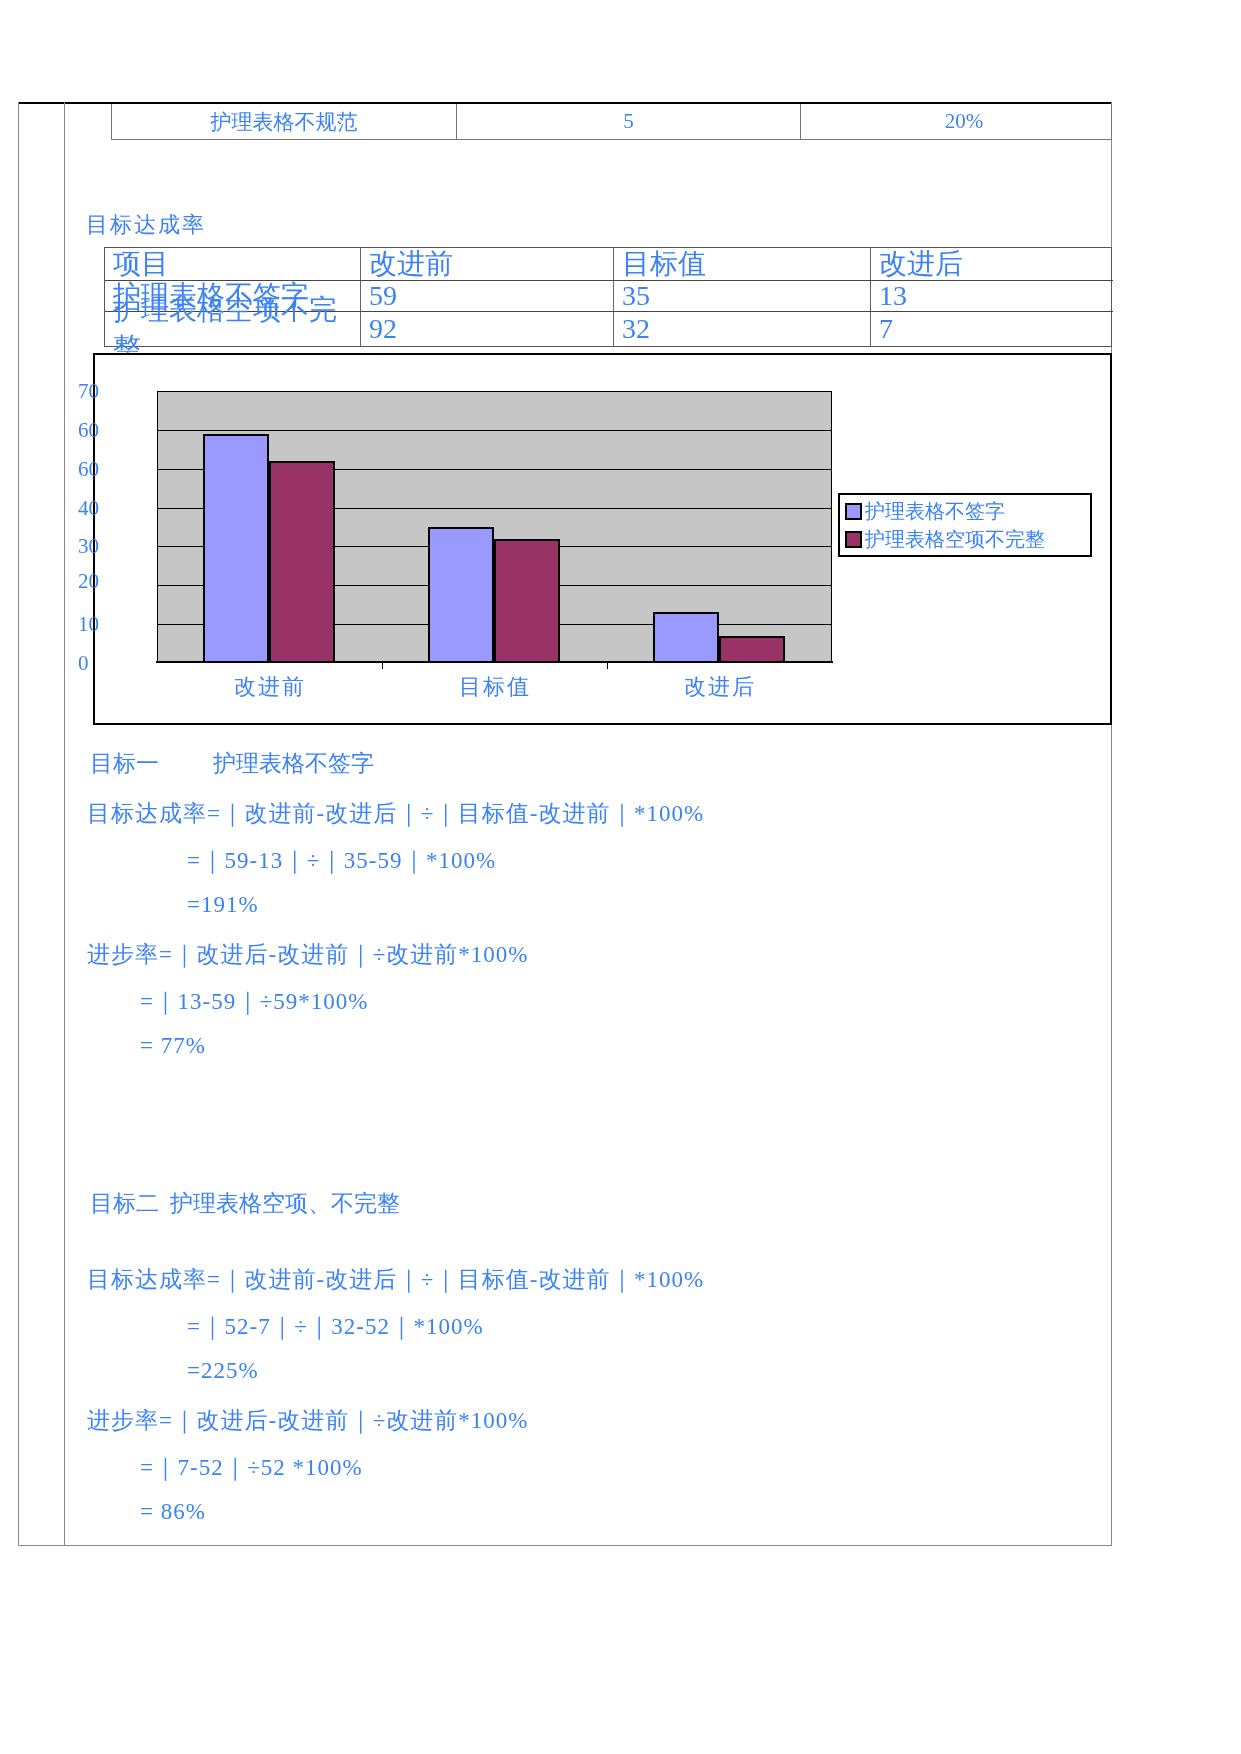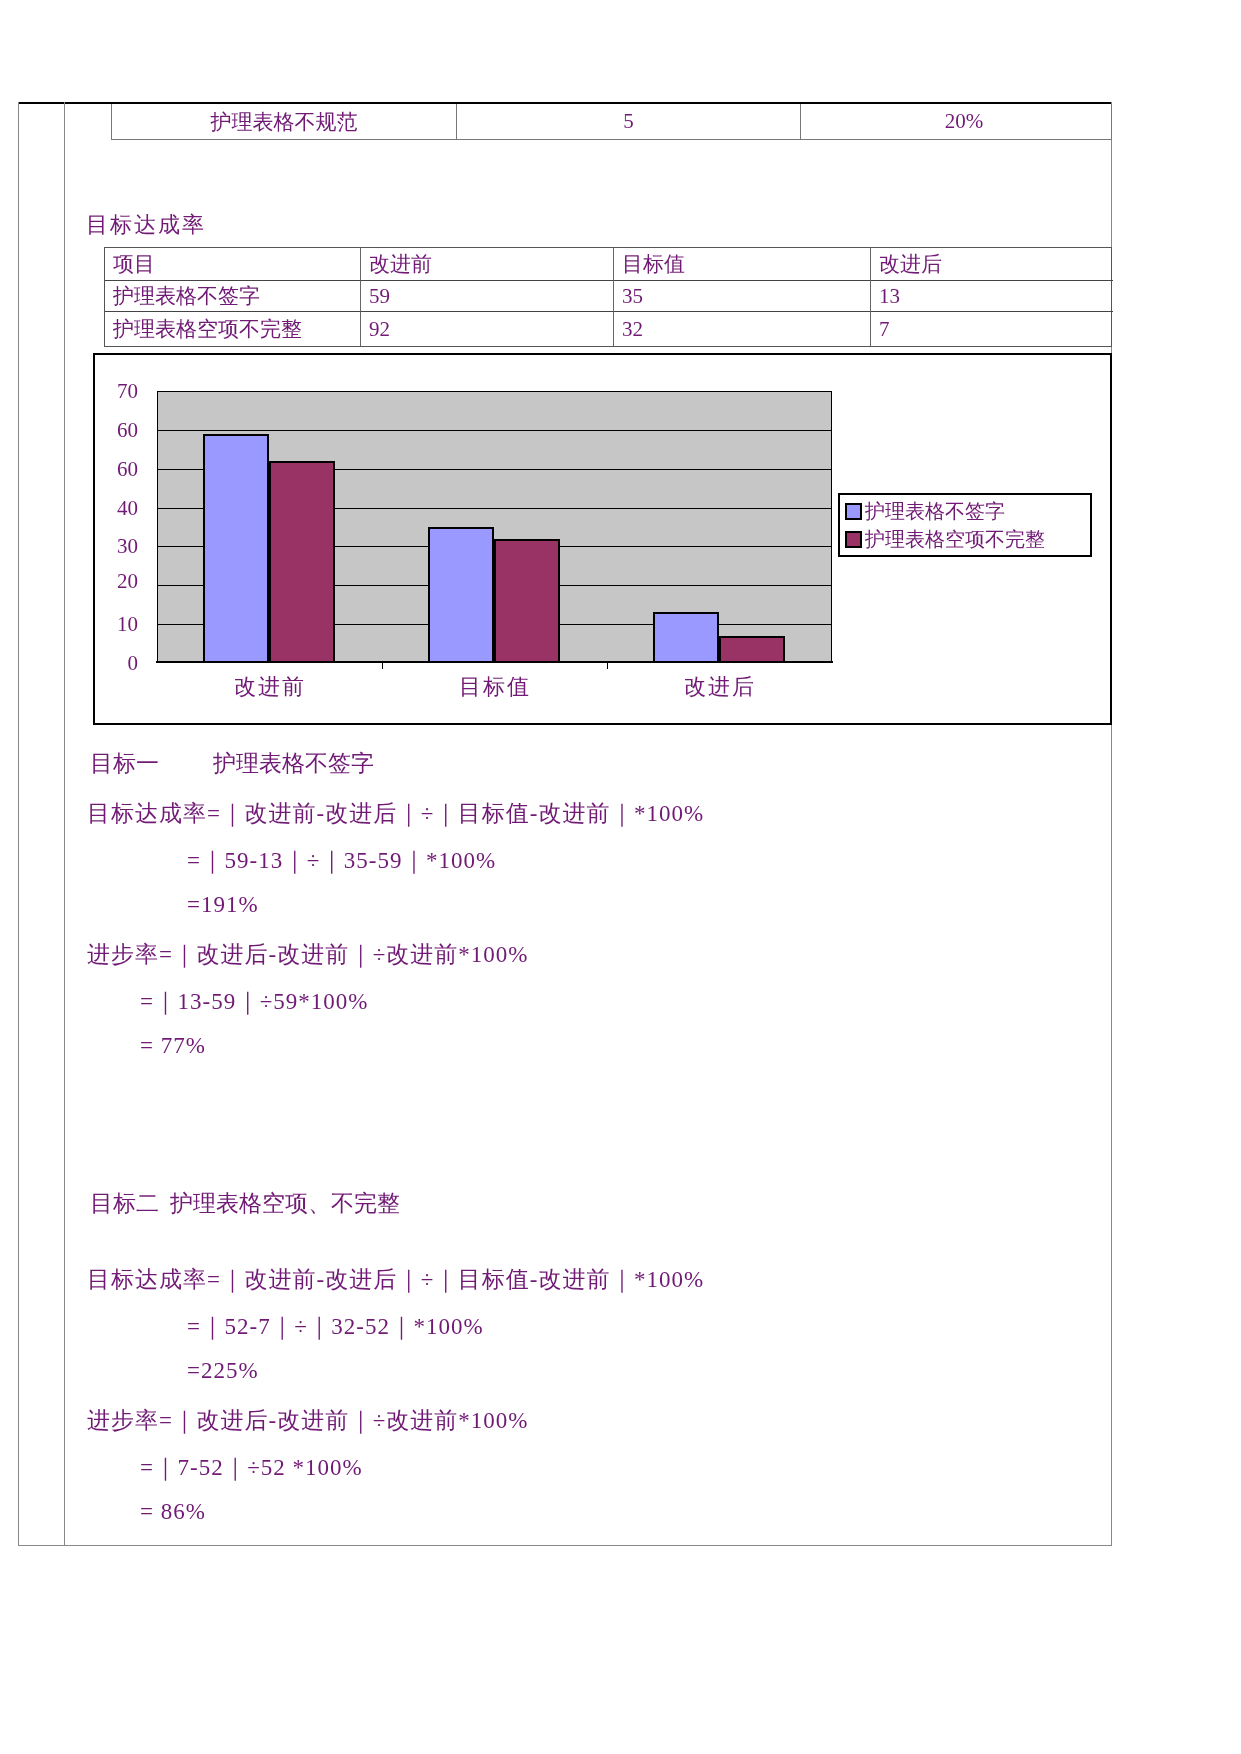--- a/index.html
+++ b/index.html
@@ -1,50 +1,50 @@
 <!DOCTYPE html>
 <html><head>
 <meta charset="utf-8">
 <style>
   html,body{margin:0;padding:0;background:#ffffff;}
   .page{position:relative;width:1241px;height:1754px;background:#fff;overflow:hidden;
-        font-family:"Liberation Serif","DejaVu Serif",serif;color:#701a75;}
+        font-family:"Liberation Serif","DejaVu Serif",serif;color:#3b82f6;}
   .hline{position:absolute;background:#888;height:1px;}
   .vline{position:absolute;background:#888;width:1px;}
   .topblack{position:absolute;background:#000;height:2px;}
 
   
   .top-table{position:absolute;left:111px;top:104px;width:1001px;height:36px;display:flex;
              border-bottom:1px solid #777;box-sizing:border-box;}
   .top-table .cell{border-left:1px solid #777;box-sizing:border-box;display:flex;
                    align-items:center;justify-content:center;font-size:21px;}
   .top-table .cell:last-child{border-right:1px solid #777;padding-left:16px;}
 
   .heading{position:absolute;left:86px;top:210px;font-size:22px;letter-spacing:2px;}
 
   
   .goal-table{position:absolute;left:104px;top:247px;width:1008px;
               display:grid;grid-template-columns:256px 253px 257px 242px;
               grid-template-rows:33px 31px 34px;
               border:1px solid #555;box-sizing:border-box;}
   .goal-table .gcell{border-right:1px solid #666;border-bottom:1px solid #444;
                      box-sizing:border-box;display:flex;align-items:center;
-                     padding-left:8px;font-size:21px;}
+                     padding-left:8px;font-size:28px;}
   .goal-table .gcell.lastcol{border-right:none;}
   .goal-table .gcell.lastrow{border-bottom:none;}
 
   
   .chart-box{position:absolute;left:93px;top:353px;width:1019px;height:372px;
              border:2px solid #000;background:#fff;box-sizing:border-box;}
   .plot-area{position:absolute;left:157px;top:391px;width:675px;height:272px;
              border:1px solid #000;box-sizing:border-box;}
   .grid-line{position:absolute;height:1px;background:#000;width:675px;left:157px;}
   .axis-base{position:absolute;left:156px;width:677px;height:2px;background:#000;}
   .x-tick{position:absolute;width:1px;height:6px;background:#000;}
-  .y-tick-label{position:absolute;left:78px;width:60px;text-align:right;
+  .y-tick-label{position:absolute;left:78px;width:60px;text-align:left;
                 font-size:21px;height:26px;line-height:26px;}
   .bar{position:absolute;border:2px solid #000;box-sizing:border-box;}
   .x-category-label{position:absolute;width:160px;text-align:center;font-size:22px;letter-spacing:2px;}
   .legend-box{position:absolute;left:838px;top:493px;width:254px;height:64px;
               background:#fff;border:2px solid #000;box-sizing:border-box;
               display:flex;flex-direction:column;justify-content:center;gap:2px;padding-left:5px;}
   .legend-item{display:flex;align-items:center;height:26px;}
   .legend-swatch{width:17px;height:17px;border:2px solid #000;box-sizing:border-box;
                  margin-right:3px;flex:0 0 auto;}
   .legend-label{font-size:20px;white-space:nowrap;}

